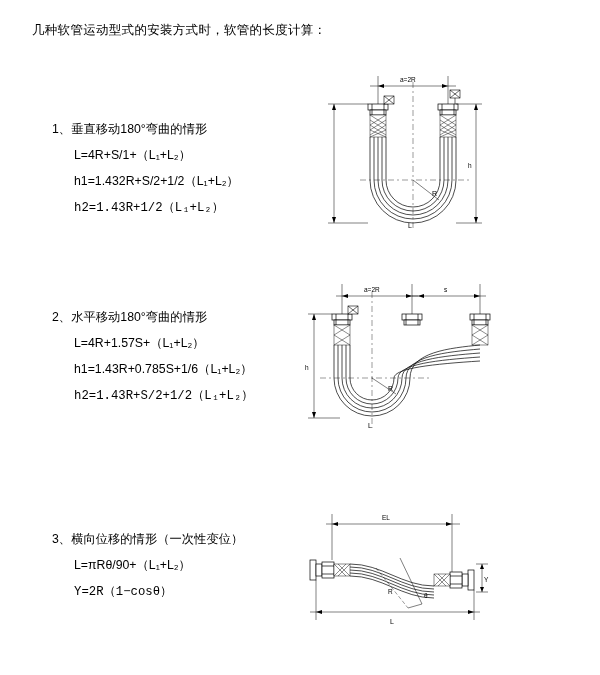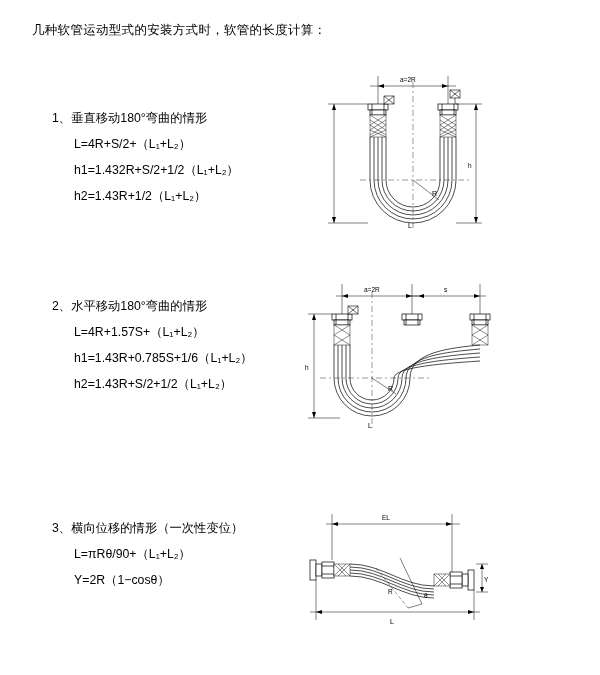--- a/index.html
+++ b/index.html
@@ -40,28 +40,28 @@
 
   .text-col {
     position: absolute;
     left: 52px;
     top: 0;
     width: 250px;
   }
   .sec-title {
     font-size: 12.3px;
     white-space: nowrap;
-    margin: 2px 0 9px 0;
+    margin: 13px 0 9px 0;
   }
   .formula {
     font-size: 12.3px;
     white-space: nowrap;
     margin: 0 0 9px 22px;
   }
-  .formula:last-child { margin-bottom: 0; }
+  .formula:last-child { margin-bottom: 0; font-family: Liberation Mono, monospace; }
 
   .fig {
     position: absolute;
     top: 0;
   }
   .fig svg { display: block; }
 
   .fig1 { left: 300px; top: -40px; }
   .fig2 { left: 300px; top: -18px; }
   .fig3 { left: 290px; top: -10px; }
@@ -69,21 +69,21 @@
 </head>
 <body>
 
 <div class="page">
 
   <div class="heading">几种软管运动型式的安装方式时，软管的长度计算：</div>
 
   <div class="section sec1">
     <div class="text-col">
       <p class="sec-title">1、垂直移动180°弯曲的情形</p>
-      <p class="formula">L=4R+S/2+（L₁+L₂）</p>
+      <p class="formula">L=4R+S/1+（L₁+L₂）</p>
       <p class="formula">h1=1.432R+S/2+1/2（L₁+L₂）</p>
       <p class="formula">h2=1.43R+1/2（L₁+L₂）</p>
     </div>
 
     <div class="fig fig1">
       <svg width="210" height="200" viewBox="0 0 210 200" fill="none" stroke="#000" stroke-width="0.7">
 
         <g stroke-width="0.5">
           <line x1="78" y1="8" x2="78" y2="36"></line>
           <line x1="148" y1="8" x2="148" y2="36"></line>

